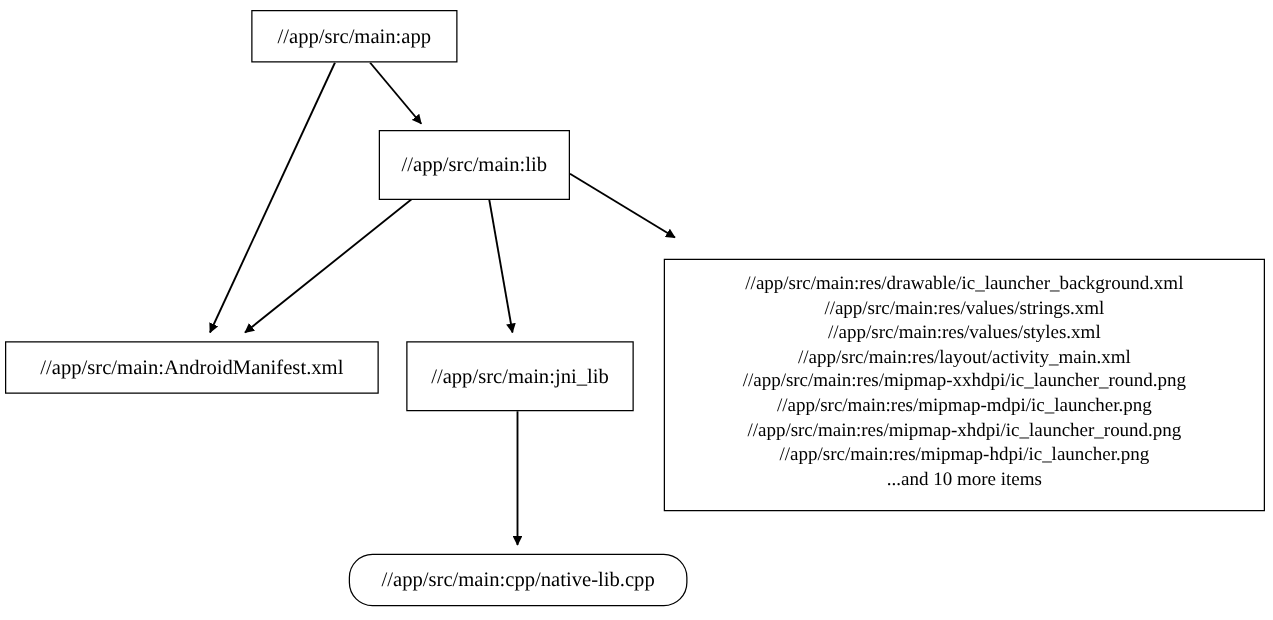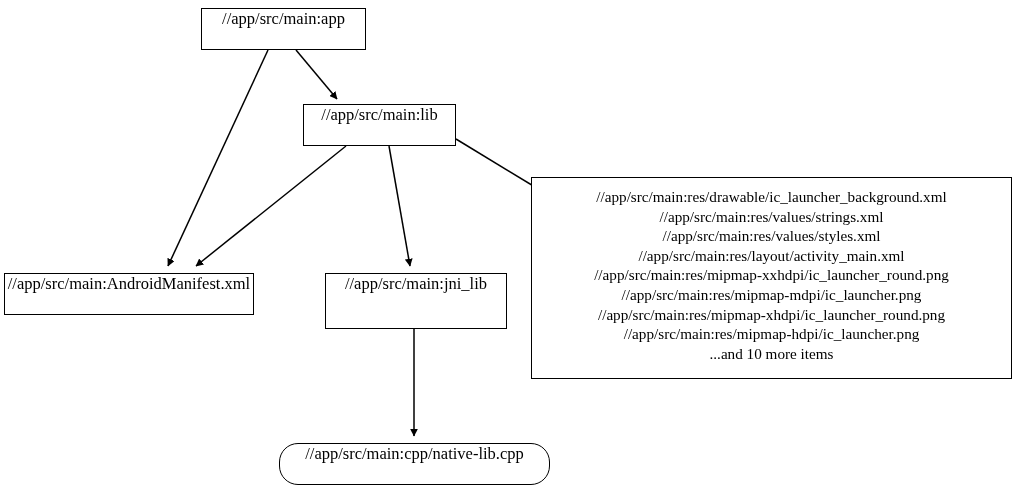--- a/index.html
+++ b/index.html
@@ -22,20 +22,21 @@
     width: 1018px;
     height: 496px;
     pointer-events: none;
   }
   .node {
     position: absolute;
     box-sizing: border-box;
     border: 1px solid #000000;
     background: #ffffff;
     display: flex;
+    align-items: center;
     justify-content: center;
     text-align: center;
     color: #000000;
     font-size: 16.5px;
     line-height: 1.18;
     white-space: nowrap;
   }
   .node-label {
     display: block;
     text-align: center;
@@ -78,37 +79,37 @@
       <path d="M 389,146 L 410,266"></path>
       <path d="M 456,139 L 540,190"></path>
       <path d="M 414,315 L 414,436"></path>
     </g>
   </svg>
 
   <div class="node" style="left:201px; top:8px; width:165px; height:42px;">
     <span class="node-label">//app/src/main:app</span>
   </div>
 
-  <div class="node" style="left:303px; top:104px; width:153px; height:42px;">
+  <div class="node" style="left:303px; top:104px; width:153px; height:56px;">
     <span class="node-label">//app/src/main:lib</span>
   </div>
 
-  <div class="node" style="left:4px; top:273px; width:250px; height:42px;">
+  <div class="node" style="left:4px; top:273px; width:299px; height:42px;">
     <span class="node-label">//app/src/main:AndroidManifest.xml</span>
   </div>
 
   <div class="node" style="left:325px; top:273px; width:182px; height:56px;">
     <span class="node-label">//app/src/main:jni_lib</span>
   </div>
 
   <div class="node" style="left:279px; top:443px; width:271px; height:42px;border-radius:19px;">
     <span class="node-label">//app/src/main:cpp/native-lib.cpp</span>
   </div>
 
-  <div class="node node-multi" style="left:531px; top:177px; width:481px; height:202px;">
+  <div class="node node-multi" style="left:531px; top:207px; width:481px; height:202px;">
     <span class="node-lines">
         <span class="res-line">//app/src/main:res/drawable/ic_launcher_background.xml</span>
         <span class="res-line">//app/src/main:res/values/strings.xml</span>
         <span class="res-line">//app/src/main:res/values/styles.xml</span>
         <span class="res-line">//app/src/main:res/layout/activity_main.xml</span>
         <span class="res-line">//app/src/main:res/mipmap-xxhdpi/ic_launcher_round.png</span>
         <span class="res-line">//app/src/main:res/mipmap-mdpi/ic_launcher.png</span>
         <span class="res-line">//app/src/main:res/mipmap-xhdpi/ic_launcher_round.png</span>
         <span class="res-line">//app/src/main:res/mipmap-hdpi/ic_launcher.png</span>
         <span class="res-line">...and 10 more items</span>

